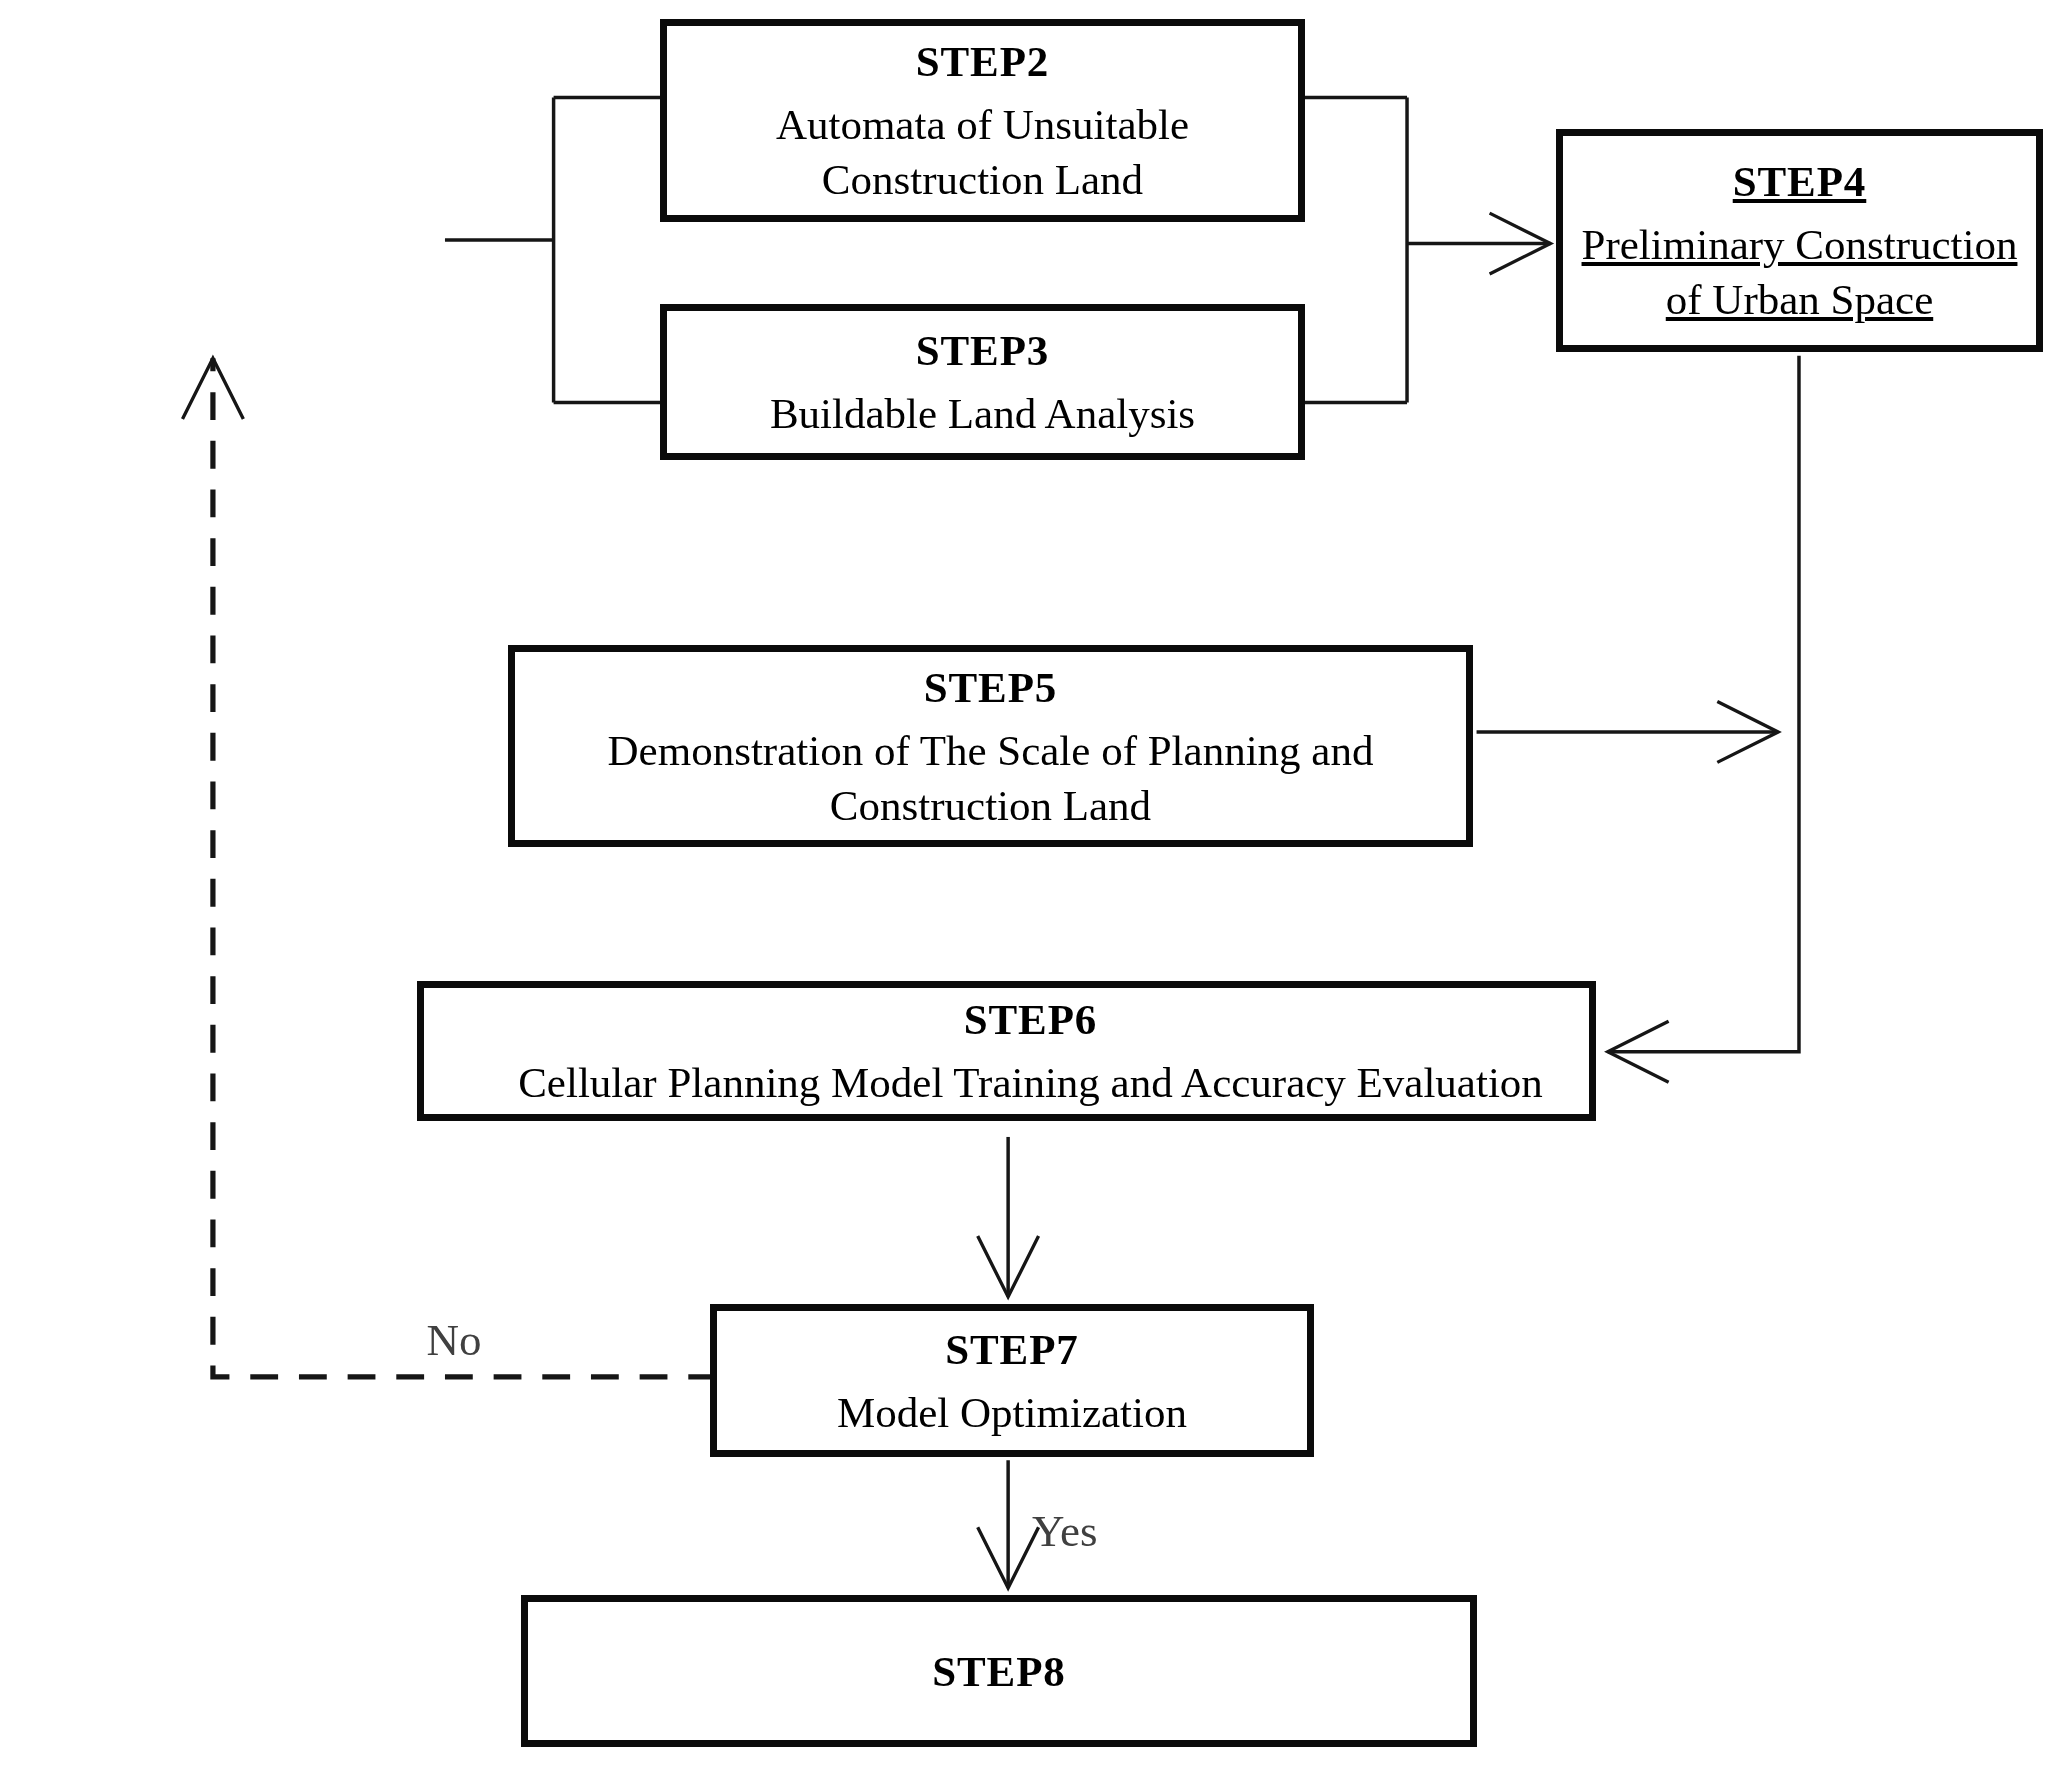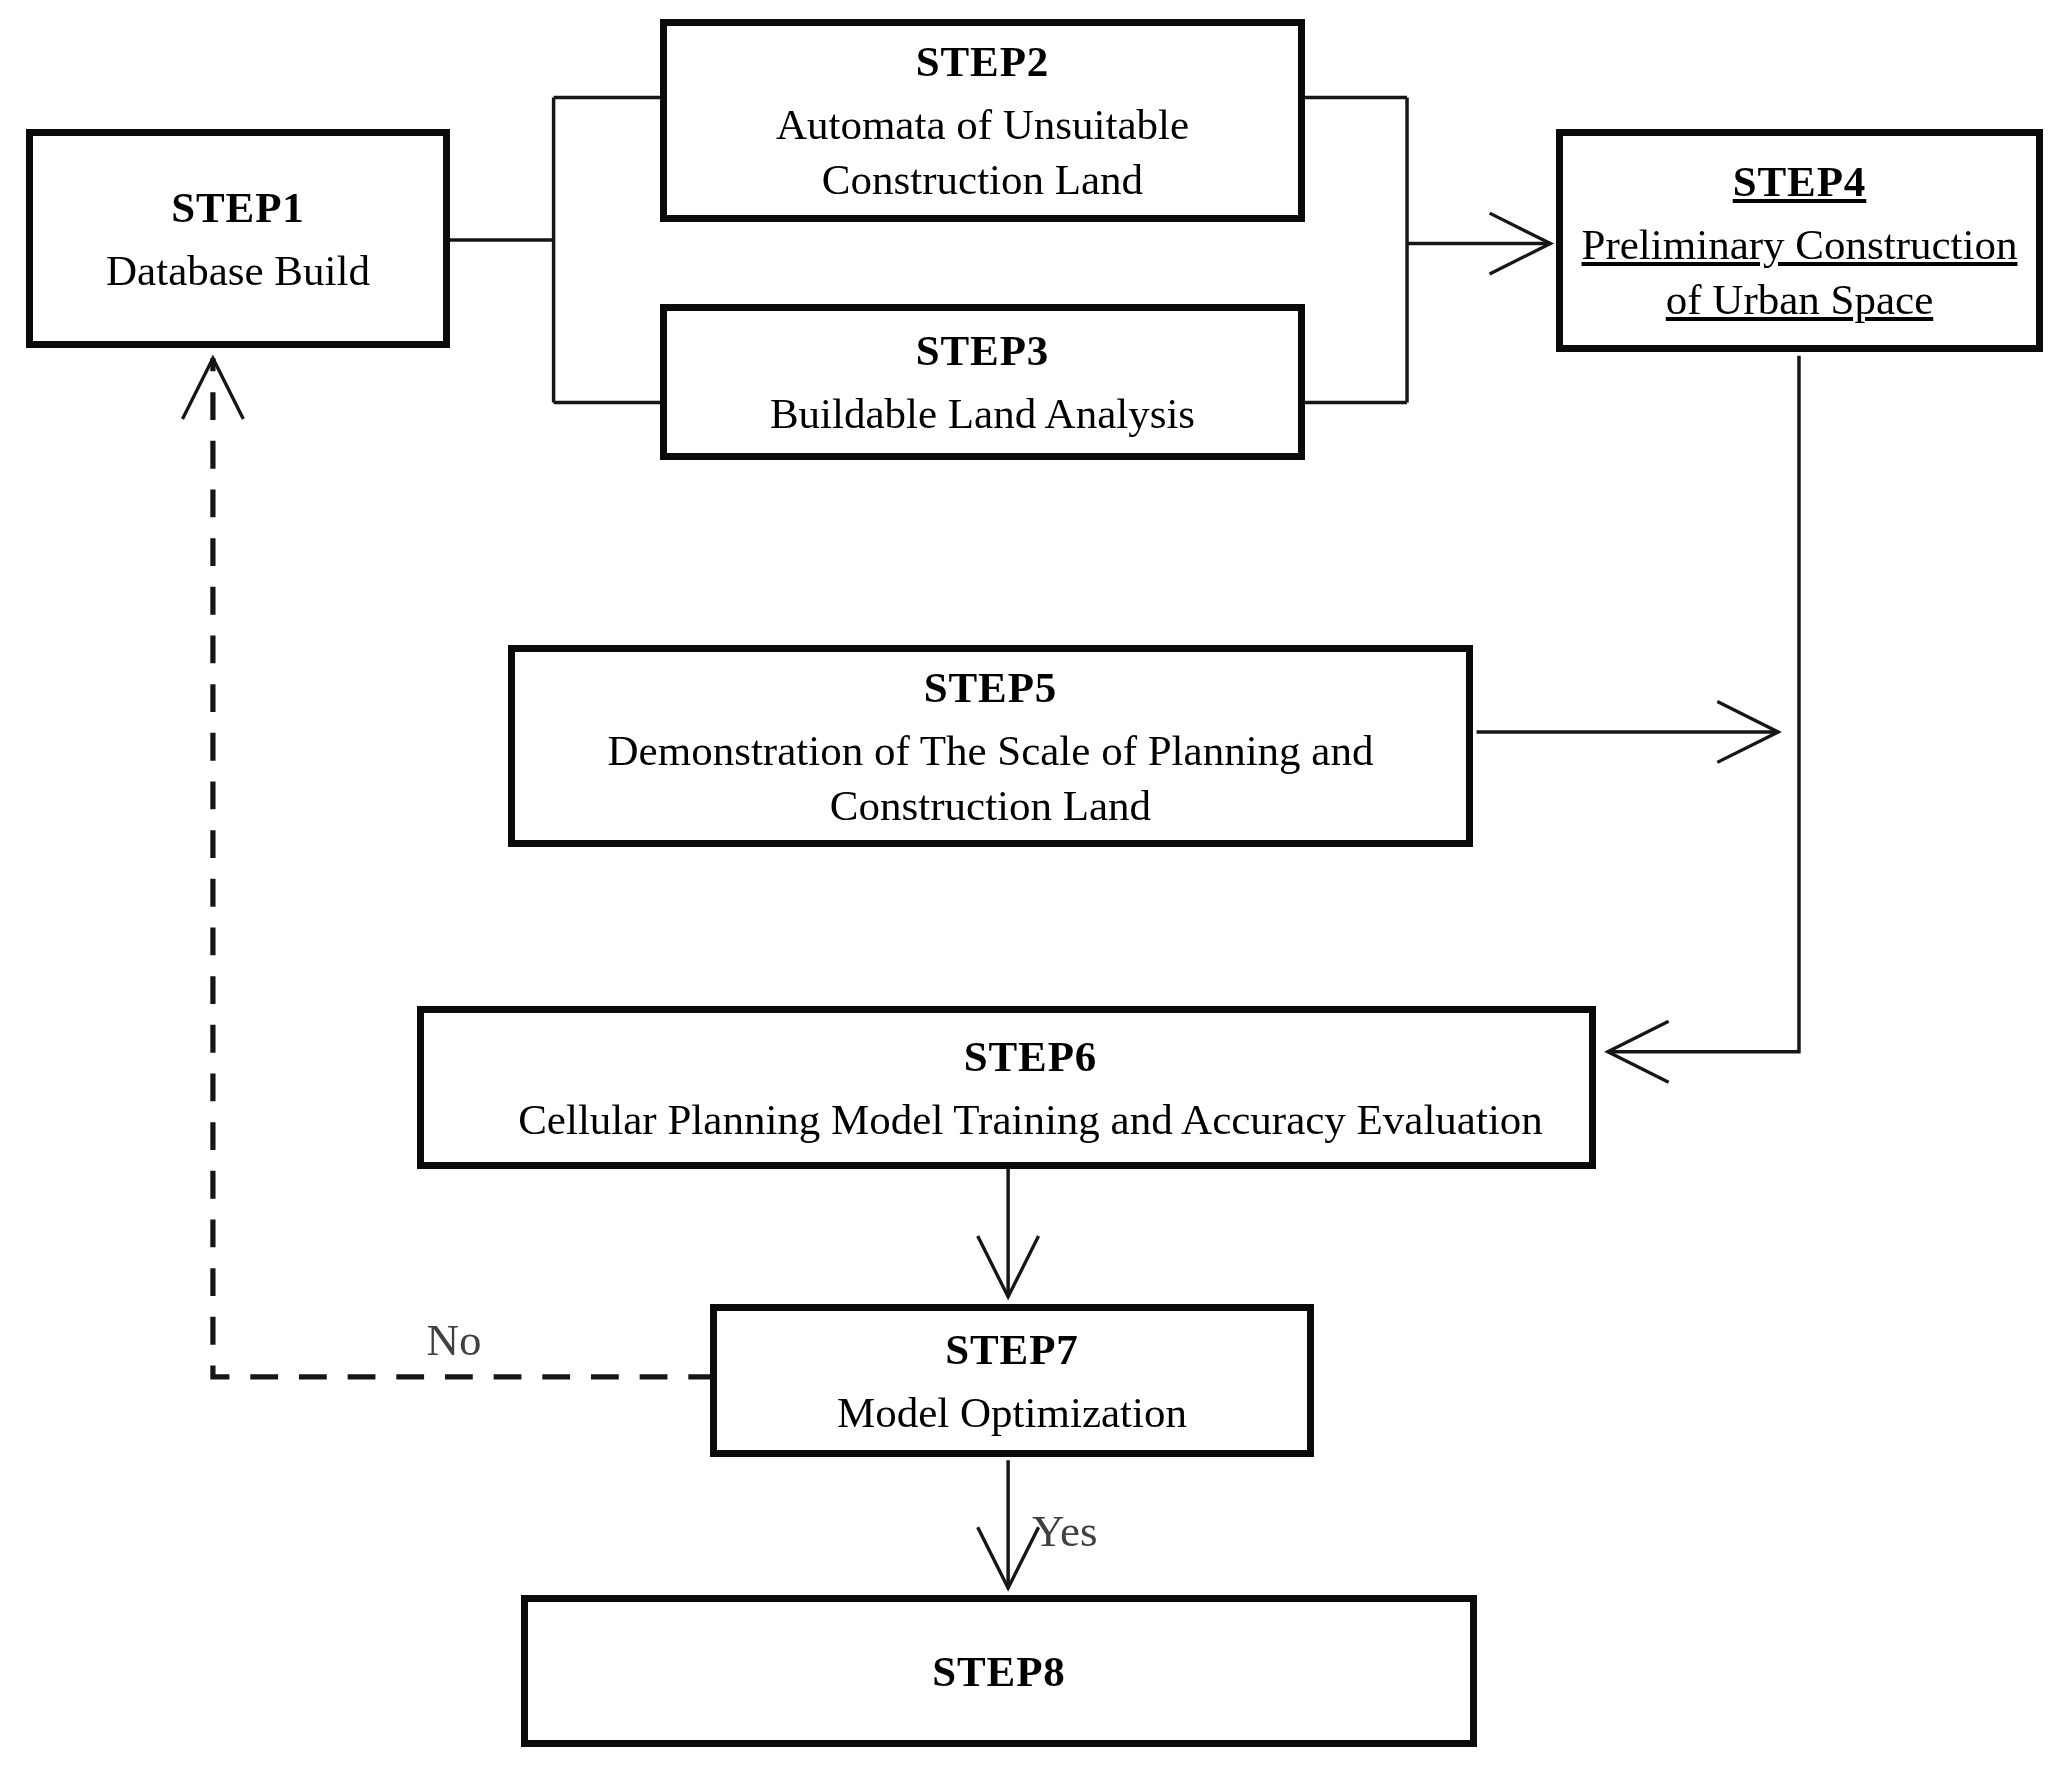--- a/index.html
+++ b/index.html
@@ -40,21 +40,21 @@
   .box-lines {
     font-size: 43px;
     line-height: 55px;
     white-space: pre-line;
   }
   #step1 { left: 26px;   top: 129px;  width: 424px;  height: 219px; }
   #step2 { left: 660px;  top: 19px;   width: 645px;  height: 203px; }
   #step3 { left: 660px;  top: 304px;  width: 645px;  height: 156px; }
   #step4 { left: 1556px; top: 129px;  width: 487px;  height: 223px; text-decoration: underline; }
   #step5 { left: 508px;  top: 645px;  width: 965px; height: 202px; }
-  #step6 { left: 417px;  top: 1006px; width: 1179px; height: 163px; padding-left: 48px; }
+  #step6 { left: 417px;  top: 981px; width: 1179px; height: 140px; padding-left: 48px; }
   #step7 { left: 710px;  top: 1304px; width: 604px;  height: 153px; }
   #step8 { left: 521px;  top: 1595px; width: 956px; height: 152px; }
   .edge-label {
     position: absolute;
     font-family: Liberation Serif, serif;
     font-size: 45px;
     color: #404040;
   }
   #no-label  { left: 389px;  top: 1314px; width: 130px; text-align: center; }
   #yes-label { left: 1032px; top: 1505px; width: 139px; text-align: left; }
@@ -85,24 +85,20 @@
 
     <path d="M1699,842 H2046" fill="none" stroke="#161616" stroke-width="4" marker-end="url(#arrowhead)"></path>
 
     <path d="M1160,1308 V1492" fill="none" stroke="#161616" stroke-width="4" marker-end="url(#arrowhead)"></path>
 
     <path d="M1160,1680 V1827" fill="none" stroke="#161616" stroke-width="4" marker-end="url(#arrowhead)"></path>
 
     <path d="M824,1584 H245 V412" fill="none" stroke="#161616" stroke-width="6" stroke-dasharray="32 24" marker-end="url(#arrowhead)"></path>
   </svg>
 
-  <div class="box" id="step1">
-    <div class="box-title">STEP1</div>
-    <div class="box-lines">Database Build</div>
-  </div>
 
   <div class="box" id="step2">
     <div class="box-title">STEP2</div>
     <div class="box-lines">Automata of Unsuitable
 Construction Land</div>
   </div>
 
   <div class="box" id="step3">
     <div class="box-title">STEP3</div>
     <div class="box-lines">Buildable Land Analysis</div>

